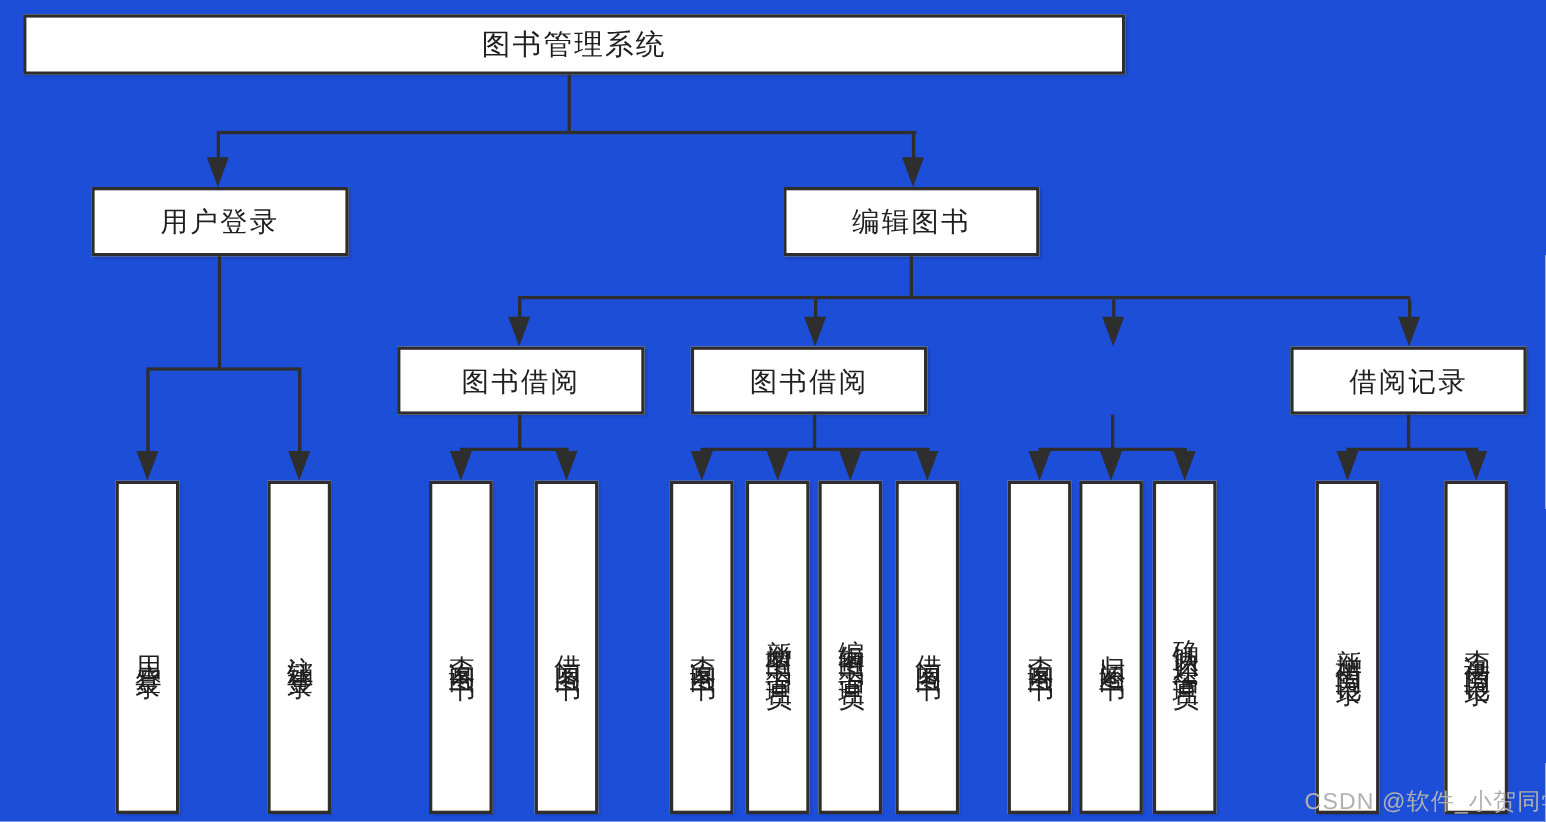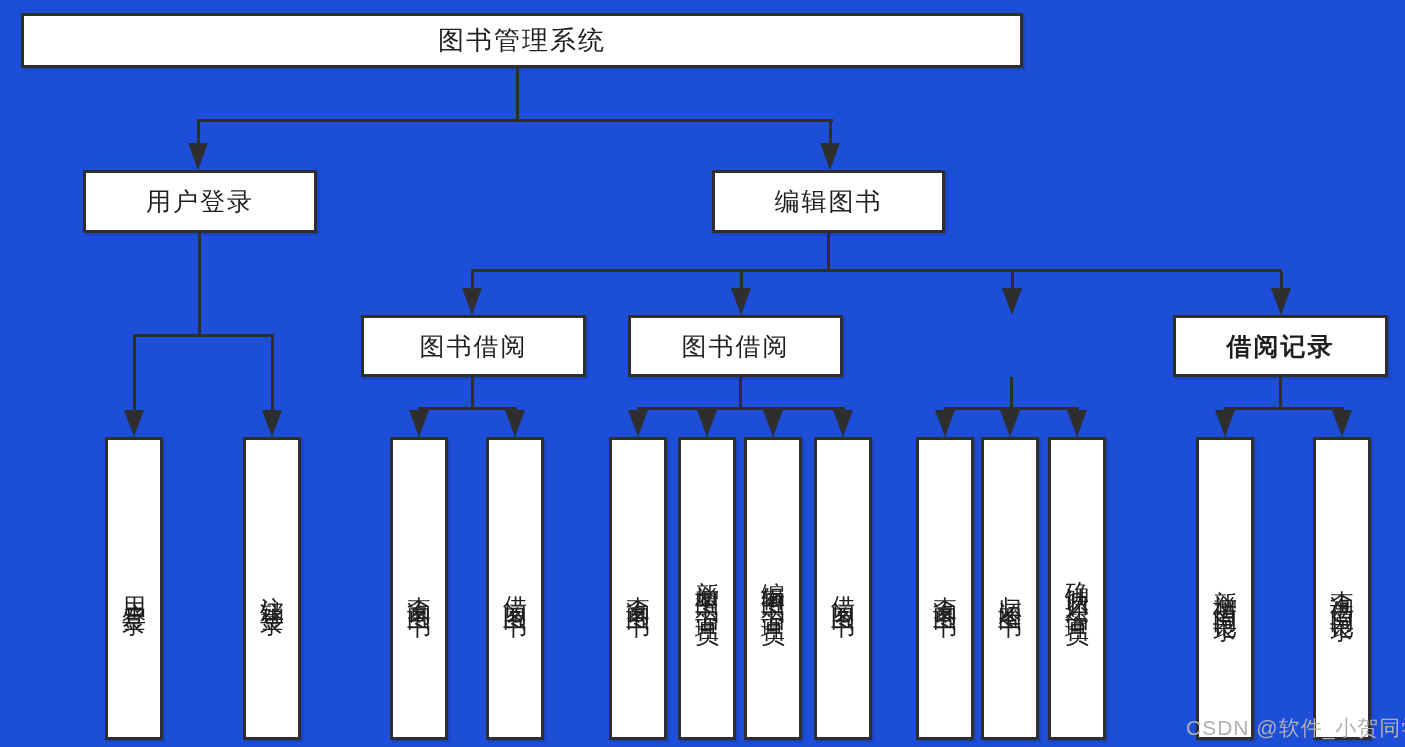--- a/index.html
+++ b/index.html
@@ -71,21 +71,21 @@
   <div class="tri" style="left:1002px; top:288px;"></div>
   <div class="lv" style="left:1280px; top:272px; height:17px;"></div>
   <div class="tri" style="left:1271px; top:288px;"></div>
 
   <div class="node hnode" style="left:361px; top:315px; width:225px; height:62px;">
     <span>图书借阅</span>
   </div>
   <div class="node hnode" style="left:628px; top:315px; width:215px; height:62px;">
     <span>图书借阅</span>
   </div>
-  <div class="node hnode" style="left:1173px; top:315px; width:215px; height:62px;font-weight:bold;">
+  <div class="node hnode" style="left:1173px; top:315px; width:215px; height:62px;">
     <span>借阅记录</span>
   </div>
 
   <div class="lv" style="left:471px; top:377px; height:31px;"></div>
   <div class="lh" style="left:418px; top:407px; width:99px;"></div>
   <div class="tri" style="left:409px; top:410px;"></div>
   <div class="tri" style="left:505px; top:410px;"></div>
 
   <div class="lv" style="left:739px; top:377px; height:31px;"></div>
   <div class="lh" style="left:637px; top:407px; width:208px;"></div>

